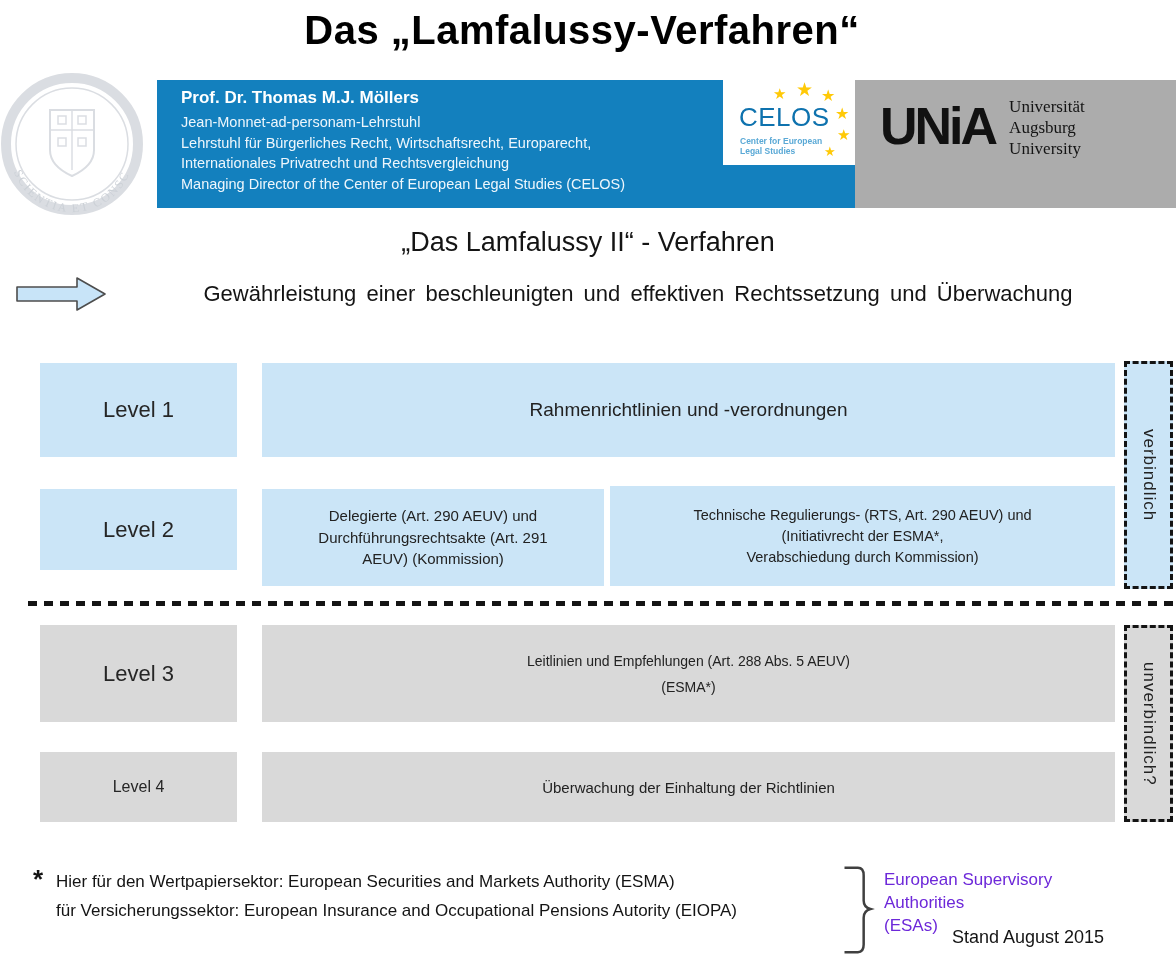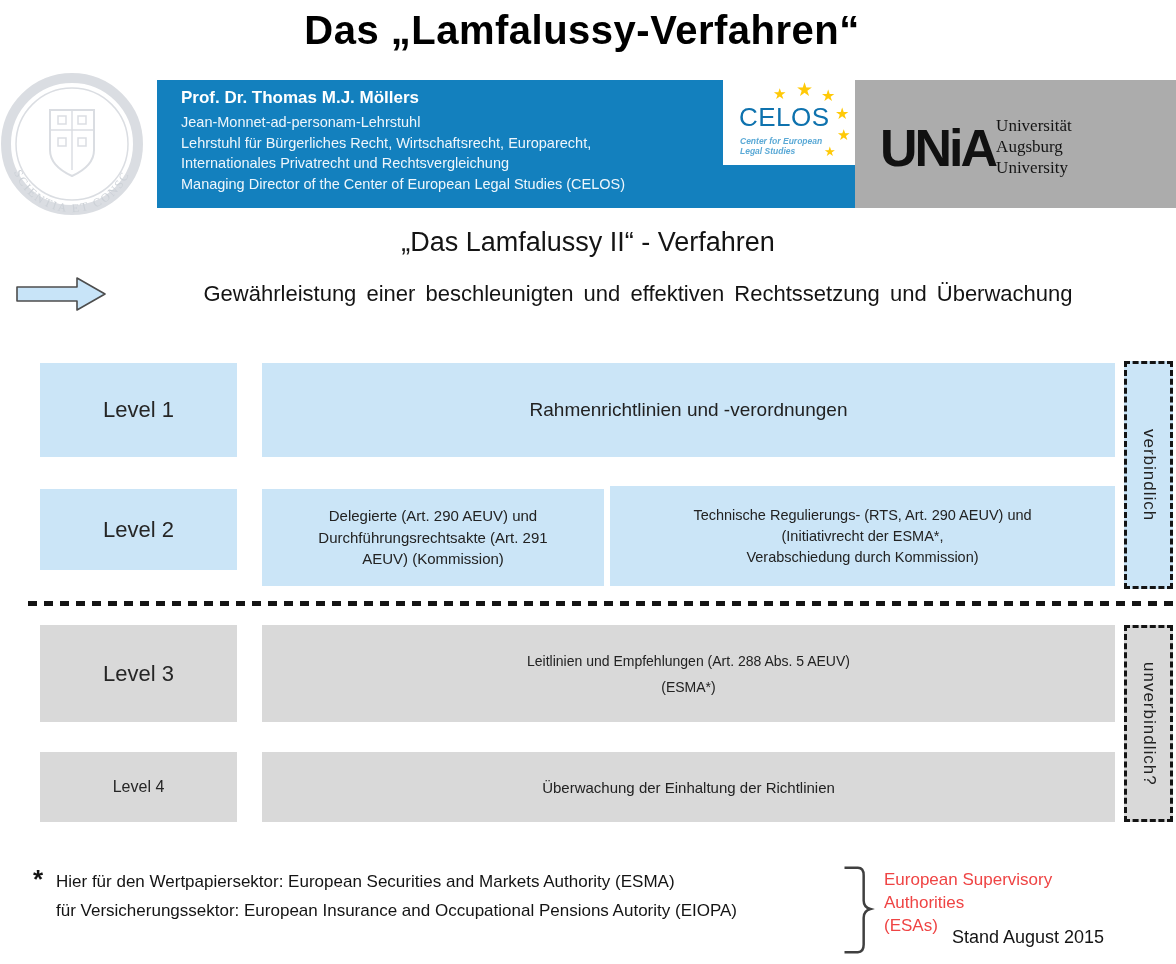--- a/index.html
+++ b/index.html
@@ -18,25 +18,25 @@
   
   .band-blue{left:157px;top:80px;width:698px;height:128px;background:#1380be;}
   .band-gray{left:855px;top:80px;width:321px;height:128px;background:#acacac;}
   .prof-block{left:181px;top:88px;width:520px;color:#ffffff;}
   .prof-name{font-size:17px;font-weight:700;margin-bottom:4px;}
   .prof-line{font-size:14.5px;line-height:20.5px;color:#eef6fc;}
 
   
   .celos-box{left:723px;top:80px;width:132px;height:85px;background:#ffffff;}
   .celos-word{position:absolute;left:16px;top:22px;font-size:26px;font-weight:400;color:#0e72ae;letter-spacing:0.5px;}
-  .celos-sub{position:absolute;left:17px;top:56px;font-size:8.5px;line-height:10px;color:#5aa9d6;font-weight:700;font-style:italic;}
+  .celos-sub{position:absolute;left:17px;top:56px;font-size:8.5px;line-height:10px;color:#5aa9d6;font-weight:700;}
   .eu-star{position:absolute;color:#ffc907;line-height:1;}
 
   
-  .unia-block{left:880px;top:88px;width:290px;height:90px;display:flex;align-items:flex-end;gap:1px;}
+  .unia-block{left:880px;top:96px;width:290px;height:90px;display:flex;align-items:flex-start;gap:14px;}
   .unia-word{font-size:52px;font-weight:800;color:#111111;letter-spacing:-3px;font-family:"Liberation Sans",sans-serif;}
   .unia-lines{font-family:"Liberation Serif","DejaVu Serif",serif;font-size:17px;line-height:21px;color:#141414;}
 
   
   .seal{left:0;top:72px;}
 
   
   .slide-subtitle{left:0;top:227px;width:1176px;text-align:center;font-size:27px;color:#141414;}
   .lead-text{left:120px;top:281px;width:1036px;text-align:center;font-size:22px;color:#141414;word-spacing:4px;}
   .lead-arrow{left:15px;top:276px;}
@@ -55,21 +55,21 @@
   .divider{left:28px;top:601px;width:1148px;height:5px;
     background:repeating-linear-gradient(90deg,#141414 0 9px,transparent 9px 16px);}
 
   .vtag{display:flex;align-items:center;justify-content:center;
     border:3px dashed #141414;box-sizing:border-box;
     writing-mode:vertical-rl;font-size:17px;letter-spacing:1px;color:#222;}
 
   
   .fn-marker{left:33px;top:864px;font-size:26px;font-weight:700;color:#141414;}
   .fn-lines{left:56px;top:868px;font-size:17px;line-height:28.5px;color:#141414;}
-  .esa-label{left:884px;top:868px;font-size:17px;line-height:23px;color:#ef4444;}
+  .esa-label{left:884px;top:868px;font-size:17px;line-height:23px;color:#6d28d9;}
   .slide-date{left:952px;top:927px;font-size:18px;color:#141414;}
 </style>
 </head>
 <body>
 
 <div class="slide">
 
   <div class="abs slide-title">Das „Lamfalussy-Verfahren“</div>
 
   <div class="abs seal">

